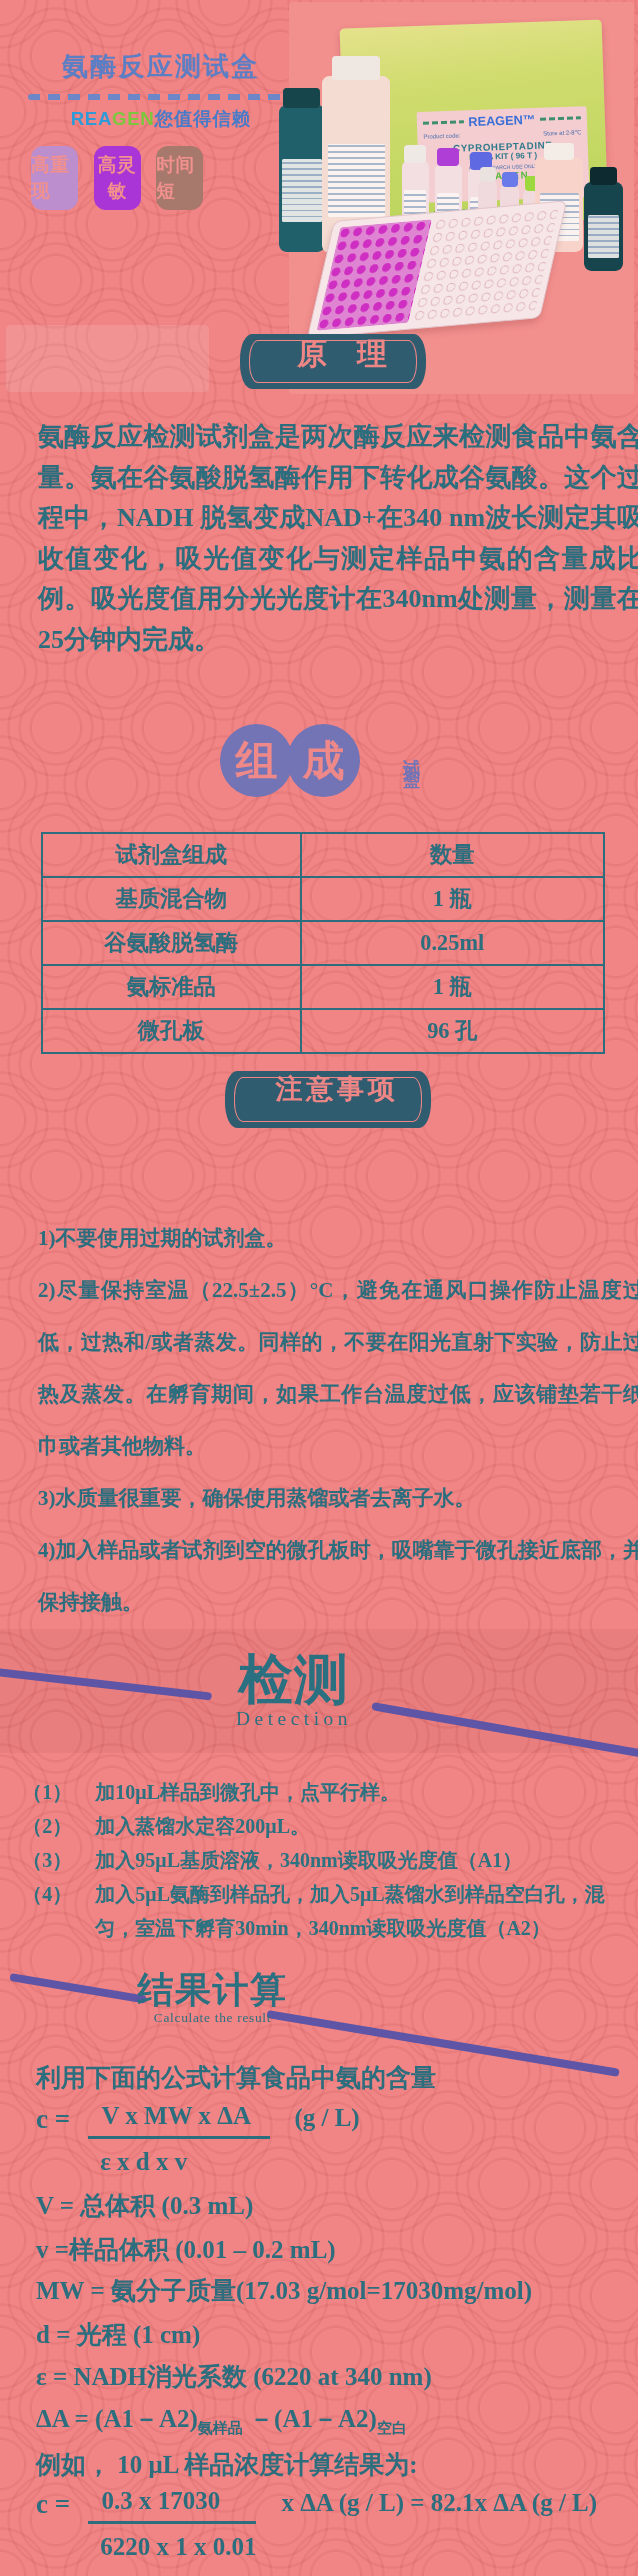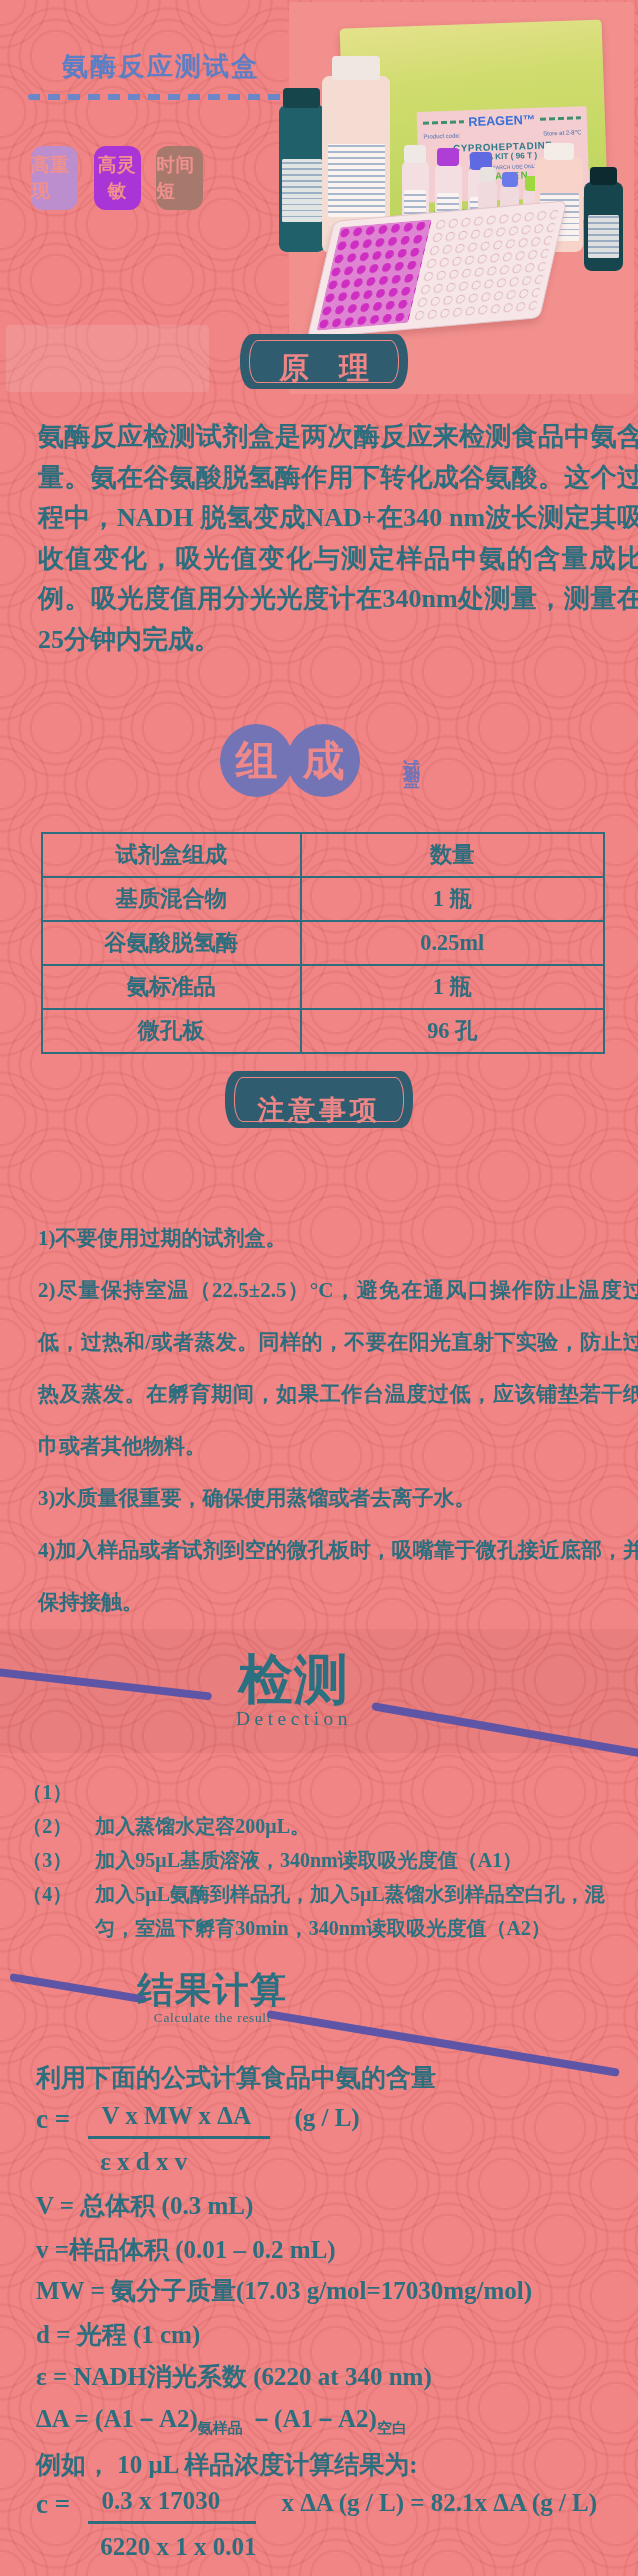--- a/index.html
+++ b/index.html
@@ -44,21 +44,21 @@
   .cap{position:absolute; border-radius:3.7px;}
   .blabel{position:absolute; background:rgba(250,246,244,.88); border-radius:1.5px;
     background-image:repeating-linear-gradient(0deg, transparent 0 4.5px, rgba(70,110,160,.45) 4.5px 6px);}
   .plate{position:absolute; left:31px; top:210px; width:232px; height:113px; transform:rotate(-5deg) skewX(-18deg);
     background:#f6e6e8; border:0.7px solid #e3c6ca; border-radius:7.4px; box-shadow:0 4.5px 6px rgba(120,40,40,.2);}
   .wellsA{position:absolute; left:7.4px; top:6px; width:92px; height:101px; background-color:#de84d2;
     background-image:radial-gradient(circle at 6px 6px, #cf2ec2 4.1px, #e59ad4 4.8px, transparent 5.2px); background-size:12.7px 12.7px; border-radius:3px;}
   .wellsB{position:absolute; left:103px; top:6px; right:6px; height:101px;
     background-image:radial-gradient(circle at 6px 6px, transparent 3.4px, rgba(205,145,155,.65) 3.7px, transparent 4.8px); background-size:12.7px 12.7px;}
   
-  .ribbon{background:#305c70; display:flex; align-items:flex-end; justify-content:center; border-radius:12px/25px;}
+  .ribbon{background:#305c70; display:flex; align-items:flex-start; justify-content:center; border-radius:12px/25px;padding-left:18px;}
   .ribbon::before{content:''; position:absolute; inset:6px 9px; border:1.5px solid #ee8686; border-radius:9px/19.4px;}
   .ribbon span{color:#ee8686; font-weight:700;}
   .ribbon1{left:240px; top:334px; width:168px; height:55px;}
   .ribbon1 span{font-size:30px;}
   .ribbon2{left:225px; top:1071px; width:188px; height:57px;}
   .ribbon2 span{font-size:27px; letter-spacing:3.7px;}
   
   .teal{color:#2c6e7e;margin-left:20px;}
   .principle-body{left:18px; top:417px; width:605px; font-size:26px; font-weight:700; line-height:1.56; text-align:justify;}
   
@@ -108,20 +108,23 @@
   .f2{top:2487px;}
 </style>
 </head>
 <body>
 
 <div class="page">
 
   <div class="abs brand">
     <div class="brand-title">氨酶反应测试盒</div>
     <div class="brand-dash"></div>
+    <div class="brand-slogan">
+      <span class="sl-rea">REA</span><span class="sl-gen">GEN</span><span class="sl-rest">您值得信赖</span>
+    </div>
   </div>
 
   <div class="abs badges">
     <div class="badge" style="background-color: rgb(188, 142, 205);">高重现</div>
     <div class="badge" style="background-color: rgb(169, 53, 214); text-align: center;">高灵敏</div>
     <div class="badge" style="background-color: rgb(167, 121, 109);">时间短</div>
   </div>
 
   <div class="abs table-glow"></div>
 
@@ -240,20 +243,21 @@
 
   <div class="abs det-band"></div>
   <div class="pline pl1"></div>
   <div class="pline pl2"></div>
   <div class="abs sec-title det-title">检测</div>
   <div class="abs det-sub">Detection</div>
 
   <div class="abs steps">
     <div class="step">
       <span class="num">（1）</span>
+      <span class="txt">加10μL样品到微孔中，点平行样。</span>
     </div>
     <div class="step">
       <span class="num">（2）</span>
       <span class="txt">加入蒸馏水定容200μL。</span>
     </div>
     <div class="step">
       <span class="num">（3）</span>
       <span class="txt">加入95μL基质溶液，340nm读取吸光度值（A1）</span>
     </div>
     <div class="step">

